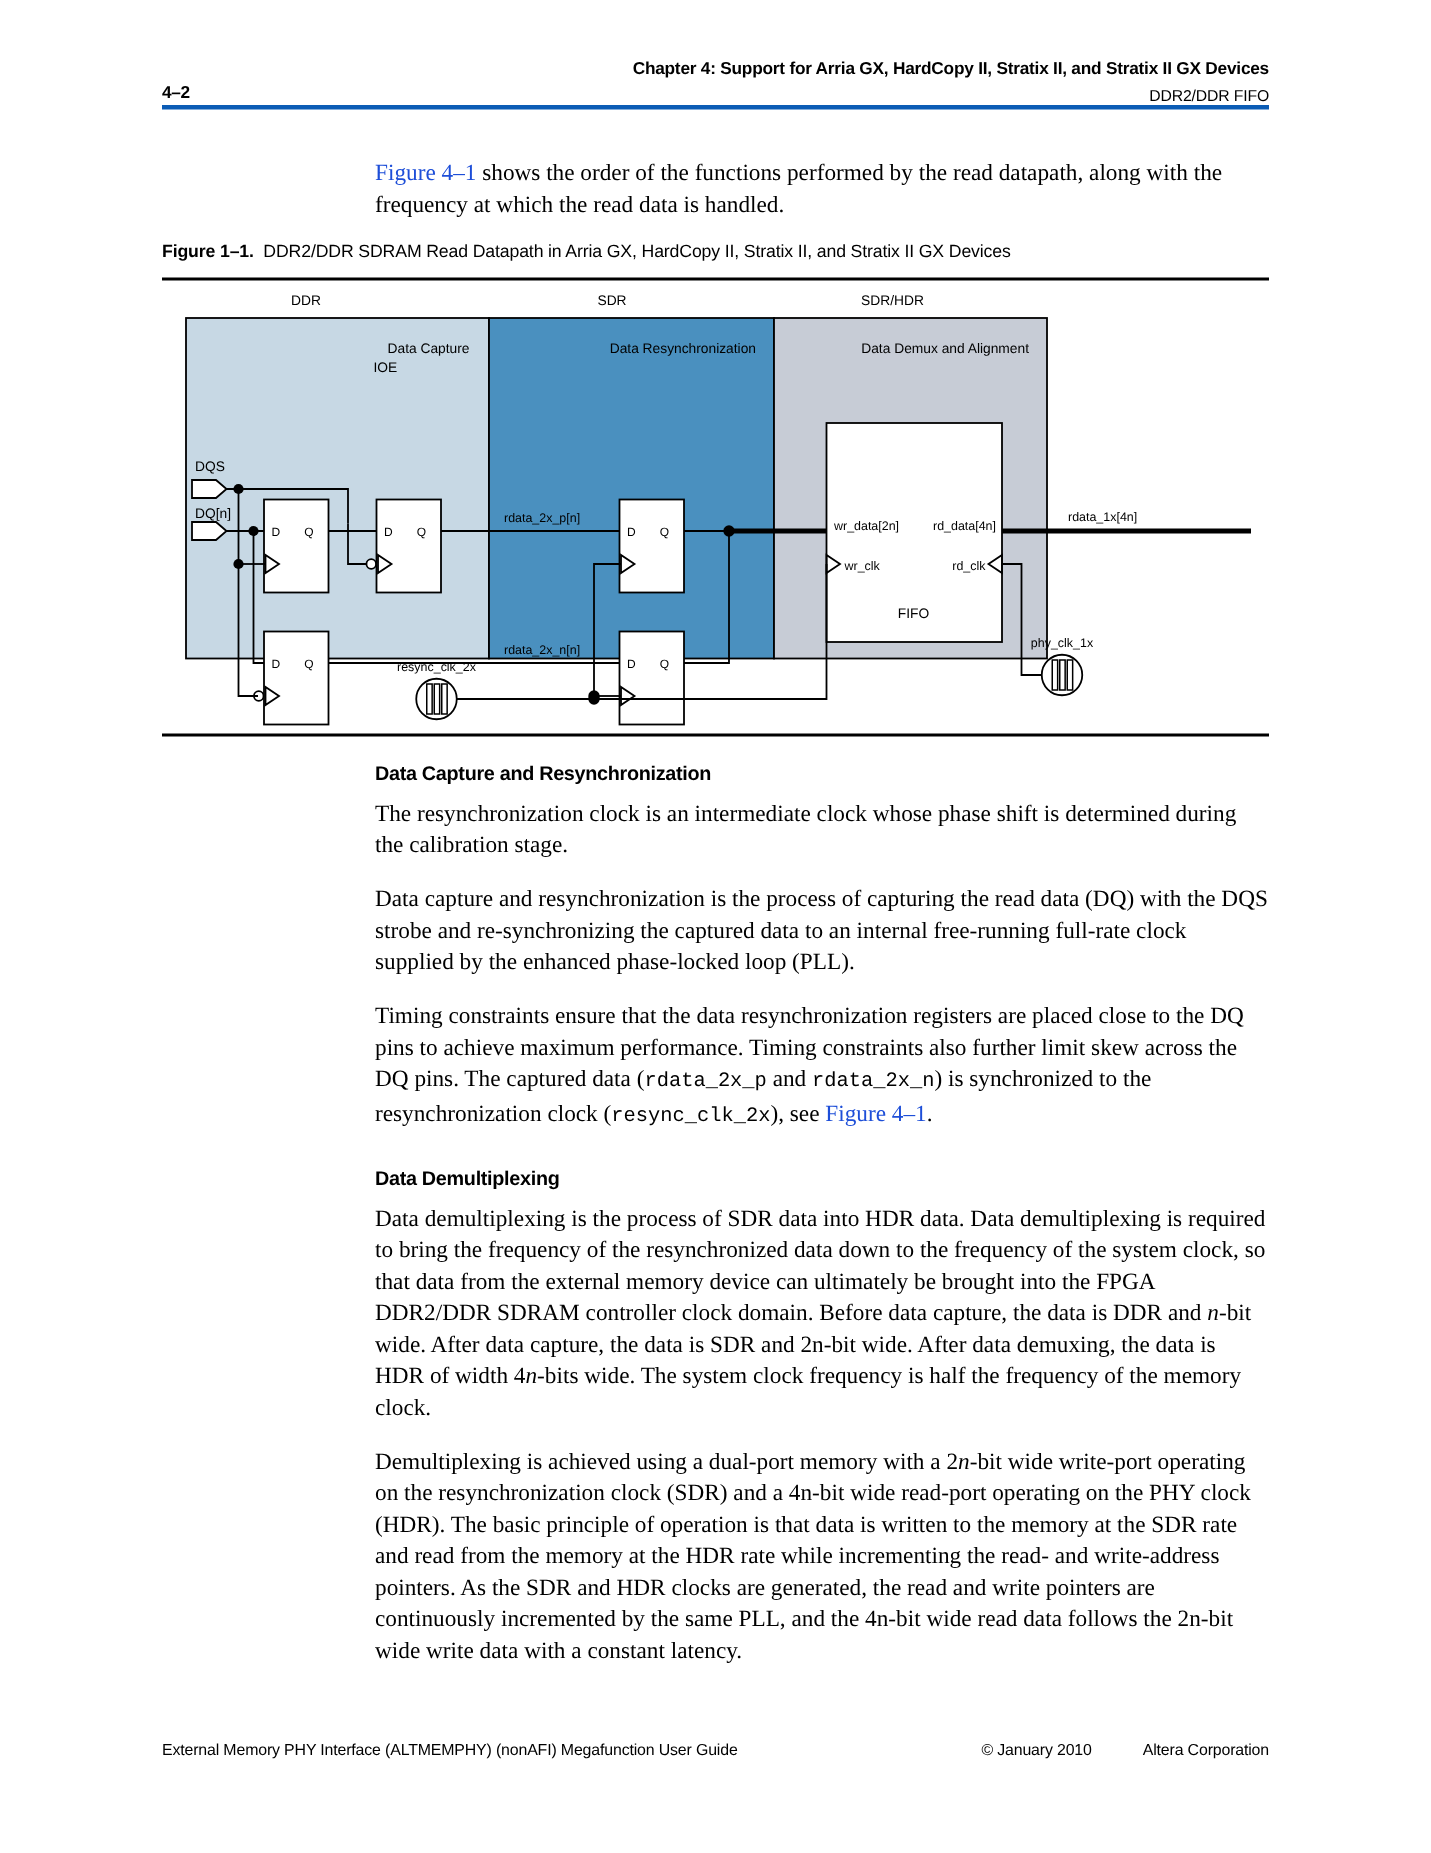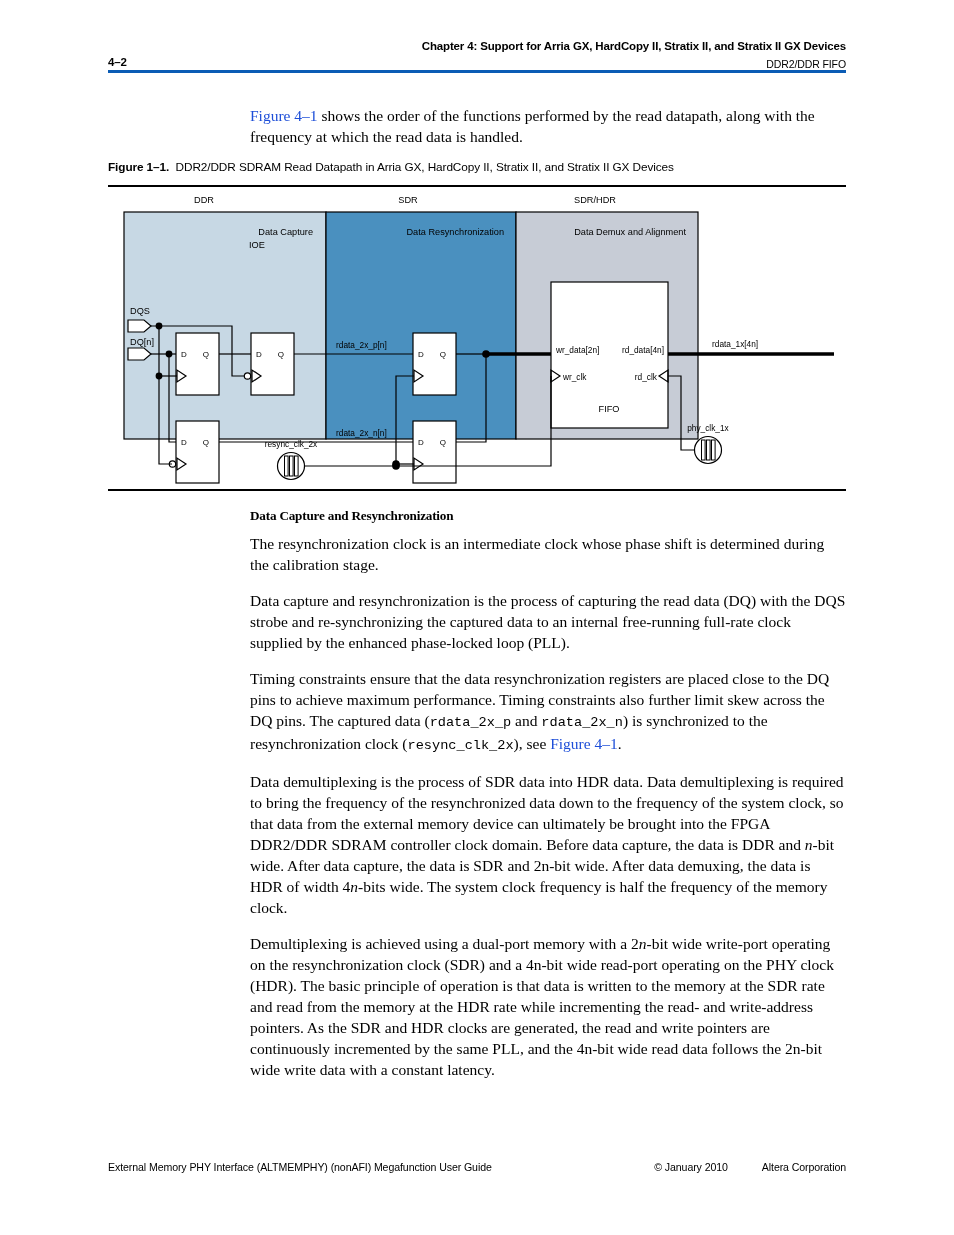--- a/index.html
+++ b/index.html
@@ -131,21 +131,21 @@
   }
 
   
   .body-col {
     position: absolute;
     left: 250px;
     top: 508px;
     width: 596px;
   }
   h2.sec {
-    font-family: Liberation Serif, serif;
+    font-family: Liberation Sans, sans-serif;
     font-size: 13.2px;
     font-weight: bold;
     margin: 0 0 9px 0;
     letter-spacing: -0.2px;
   }
   h2.sec.second { margin-top: 23px; }
   p.para {
     font-size: 15.5px;
     line-height: 21px;
     margin: 0 0 15px 0;
@@ -310,20 +310,21 @@
 
 <div class="body-col">
 
   <h2 class="sec">Data Capture and Resynchronization</h2>
 
   <p class="para">The resynchronization clock is an intermediate clock whose phase shift is determined during the calibration stage.</p>
   <p class="para">Data capture and resynchronization is the process of capturing the read data (DQ) with the DQS strobe and re-synchronizing the captured data to an internal free-running full-rate clock supplied by the enhanced phase-locked loop (PLL).</p>
 
   <p class="para"><span>Timing constraints ensure that the data resynchronization registers are placed close to the DQ pins to achieve maximum performance. Timing constraints also further limit skew across the DQ pins. The captured data (</span><span class="mono">rdata_2x_p</span><span> and </span><span class="mono">rdata_2x_n</span><span>) is synchronized to the resynchronization clock (</span><span class="mono">resync_clk_2x</span><span>), see </span><span class="xref">Figure 4–1</span><span>.</span></p>
 
+  <h2 class="sec second">Data Demultiplexing</h2>
 
   <p class="para"><span>Data demultiplexing is the process of SDR data into HDR data. Data demultiplexing is required to bring the frequency of the resynchronized data down to the frequency of the system clock, so that data from the external memory device can ultimately be brought into the FPGA DDR2/DDR SDRAM controller clock domain. Before data capture, the data is DDR and </span><i>n</i><span>-bit wide. After data capture, the data is SDR and 2n-bit wide. After data demuxing, the data is HDR of width 4</span><i>n</i><span>-bits wide. The system clock frequency is half the frequency of the memory clock.</span></p>
 
   <p class="para"><span>Demultiplexing is achieved using a dual-port memory with a 2</span><i>n</i><span>-bit wide write-port operating on the resynchronization clock (SDR) and a 4n-bit wide read-port operating on the PHY clock (HDR). The basic principle of operation is that data is written to the memory at the SDR rate and read from the memory at the HDR rate while incrementing the read- and write-address pointers. As the SDR and HDR clocks are generated, the read and write pointers are continuously incremented by the same PLL, and the 4n-bit wide read data follows the 2n-bit wide write data with a constant latency.</span></p>
 
 </div>
 
 <div class="footer-left">External Memory PHY Interface (ALTMEMPHY) (nonAFI) Megafunction User Guide</div>
 <div class="footer-right">
   <span class="copy">© January 2010</span><span>Altera Corporation</span>

